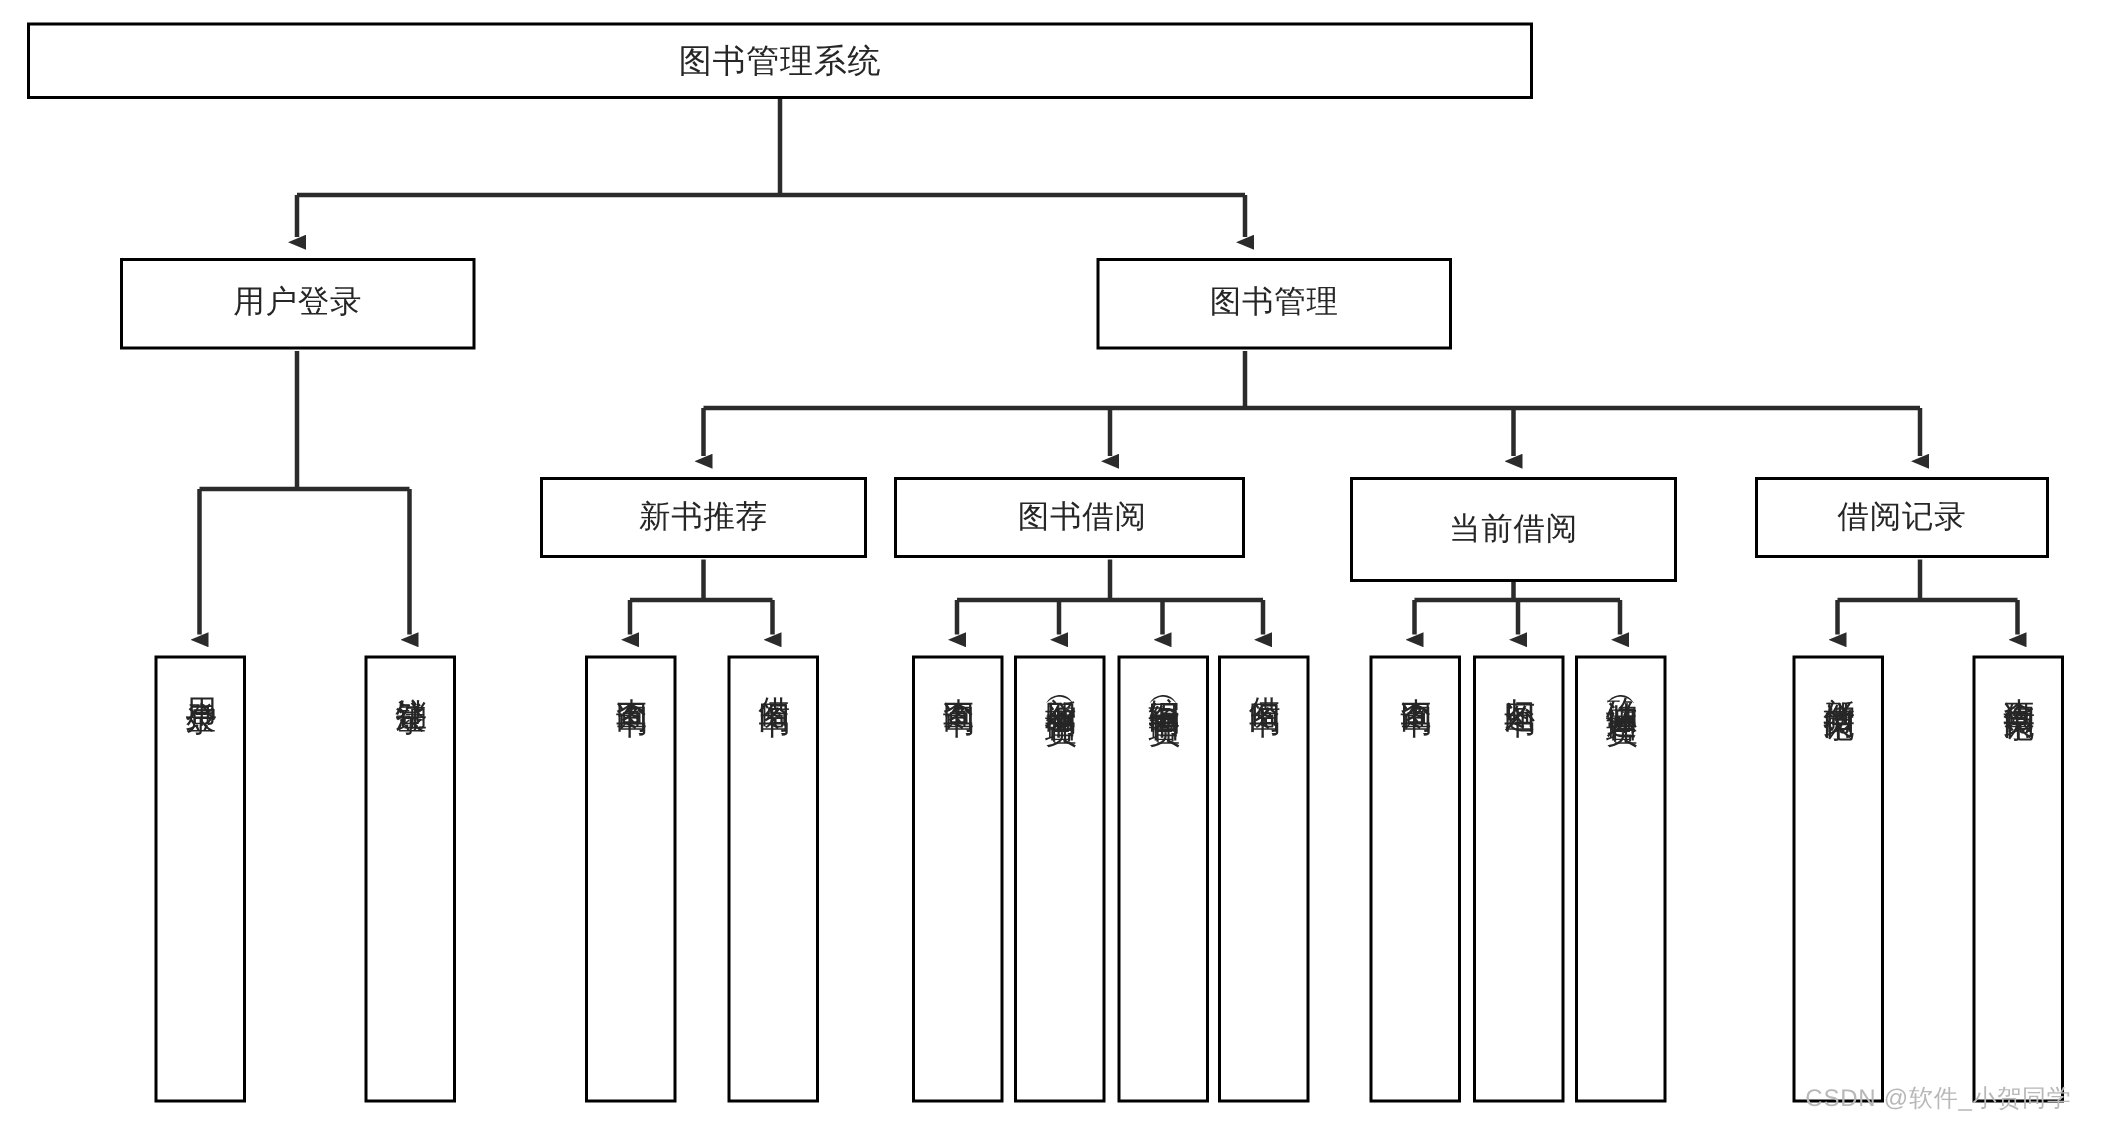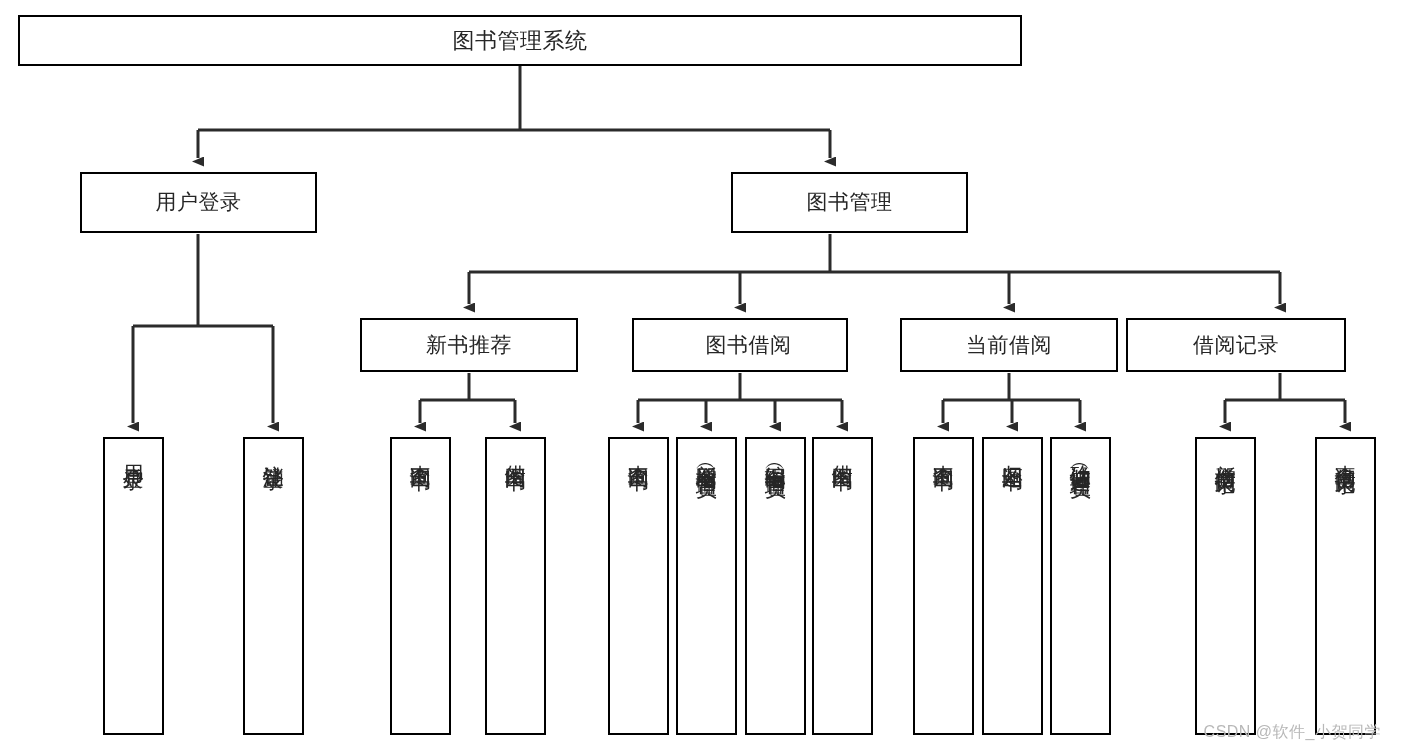--- a/index.html
+++ b/index.html
@@ -136,27 +136,27 @@
   <div class="node horiz" style="left:80px; top:172px; width:237px; height:61px;">
     <span class="node-label">用户登录</span>
   </div>
   <div class="node horiz" style="left:712px; top:172px; width:237px; height:61px;margin-left:19px;">
     <span class="node-label">图书管理</span>
   </div>
 
   <div class="node horiz" style="left:360px; top:318px; width:218px; height:54px;">
     <span class="node-label">新书推荐</span>
   </div>
-  <div class="node horiz" style="left:632px; top:318px; width:216px; height:54px;padding-left:17px;">
+  <div class="node horiz" style="left:596px; top:318px; width:234px; height:54px;padding-left:17px;">
     <span class="node-label">图书借阅</span>
   </div>
-  <div class="node horiz" style="left:900px; top:318px; width:218px; height:54px;">
+  <div class="node horiz" style="left:900px; top:318px; width:218px; height:70px;">
     <span class="node-label">当前借阅</span>
   </div>
-  <div class="node horiz" style="left:1126px; top:318px; width:220px; height:54px;">
+  <div class="node horiz" style="left:1170px; top:318px; width:196px; height:54px;">
     <span class="node-label">借阅记录</span>
   </div>
 
   <div class="node vert" style="left:103px; top:437px; width:61px; height:298px;">
     <span class="node-label">用户登录</span>
   </div>
   <div class="node vert" style="left:243px; top:437px; width:61px; height:298px;">
     <span class="node-label">注销登录</span>
   </div>
 

